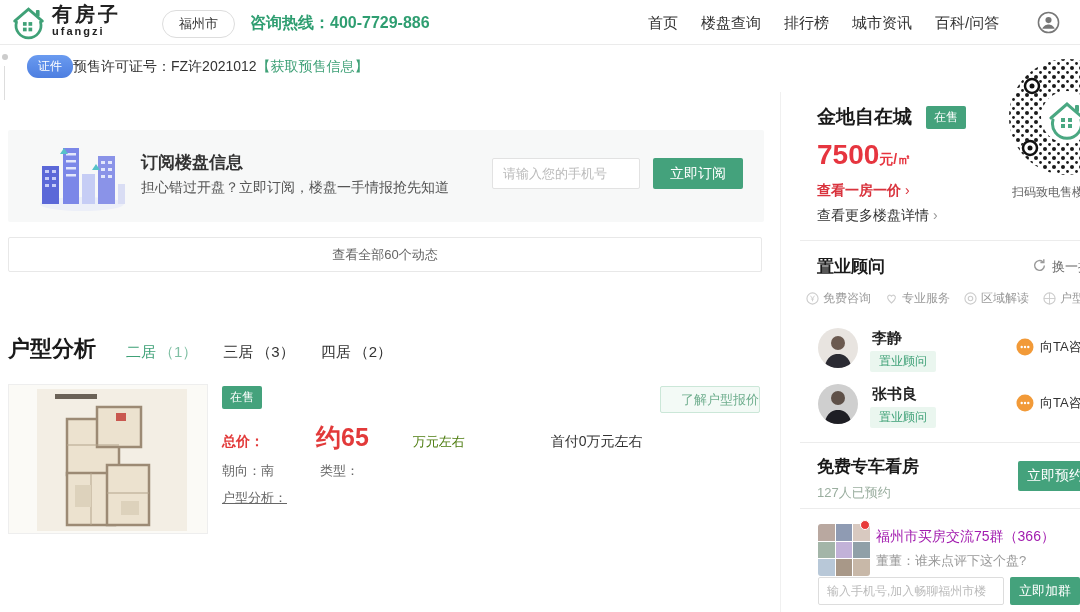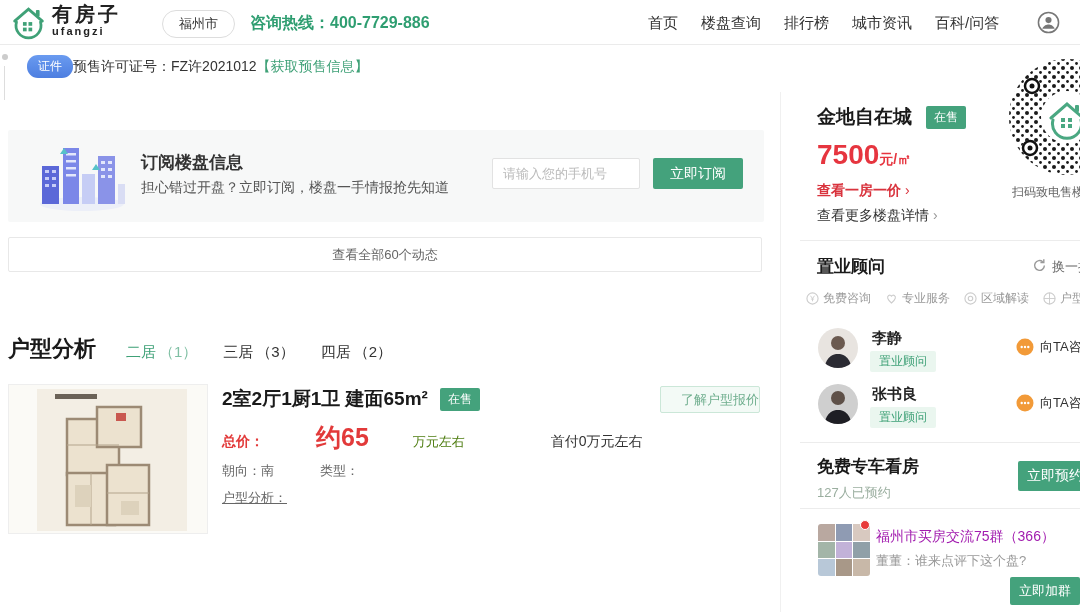--- a/index.html
+++ b/index.html
@@ -223,21 +223,20 @@
         <line x1="82" y1="88" x2="82" y2="140"></line>
         <line x1="98" y1="108" x2="140" y2="108"></line>
       </g>
       <rect x="107" y="28" width="10" height="8" fill="#c9584f"></rect>
       <rect x="66" y="100" width="16" height="22" fill="#ddd2bc"></rect>
       <rect x="112" y="116" width="18" height="14" fill="#ddd2bc"></rect>
     </svg>
   </div>
 
   <div class="lst-title-row">
-    <span class="lst-title">2室2厅1厨1卫  建面65m²</span>
     <span class="badge-sale">在售</span>
   </div>
   <div class="report-btn">了解户型报价</div>
   <div class="price-row">
     <span class="price-label">总价：</span>
     <span class="price-val">约65</span>
     <span class="price-suffix">万元左右</span>
     <span class="downpay">首付0万元左右</span>
   </div>
   <div class="meta m-orient">朝向：南</div>
@@ -387,15 +386,16 @@
       <div></div>
       <div></div>
       <div></div>
       <div></div>
       <div></div>
       <div></div>
   </div>
   <div class="grp-dot"></div>
   <div class="grp-title">福州市买房交流75群（366）</div>
   <div class="grp-msg">董董：谁来点评下这个盘?</div>
+  <input class="grp-input" placeholder="输入手机号,加入畅聊福州市楼" style="">
   <button class="btn-green grp-btn">立即加群</button>
 
 </div>
 
 </body></html>

